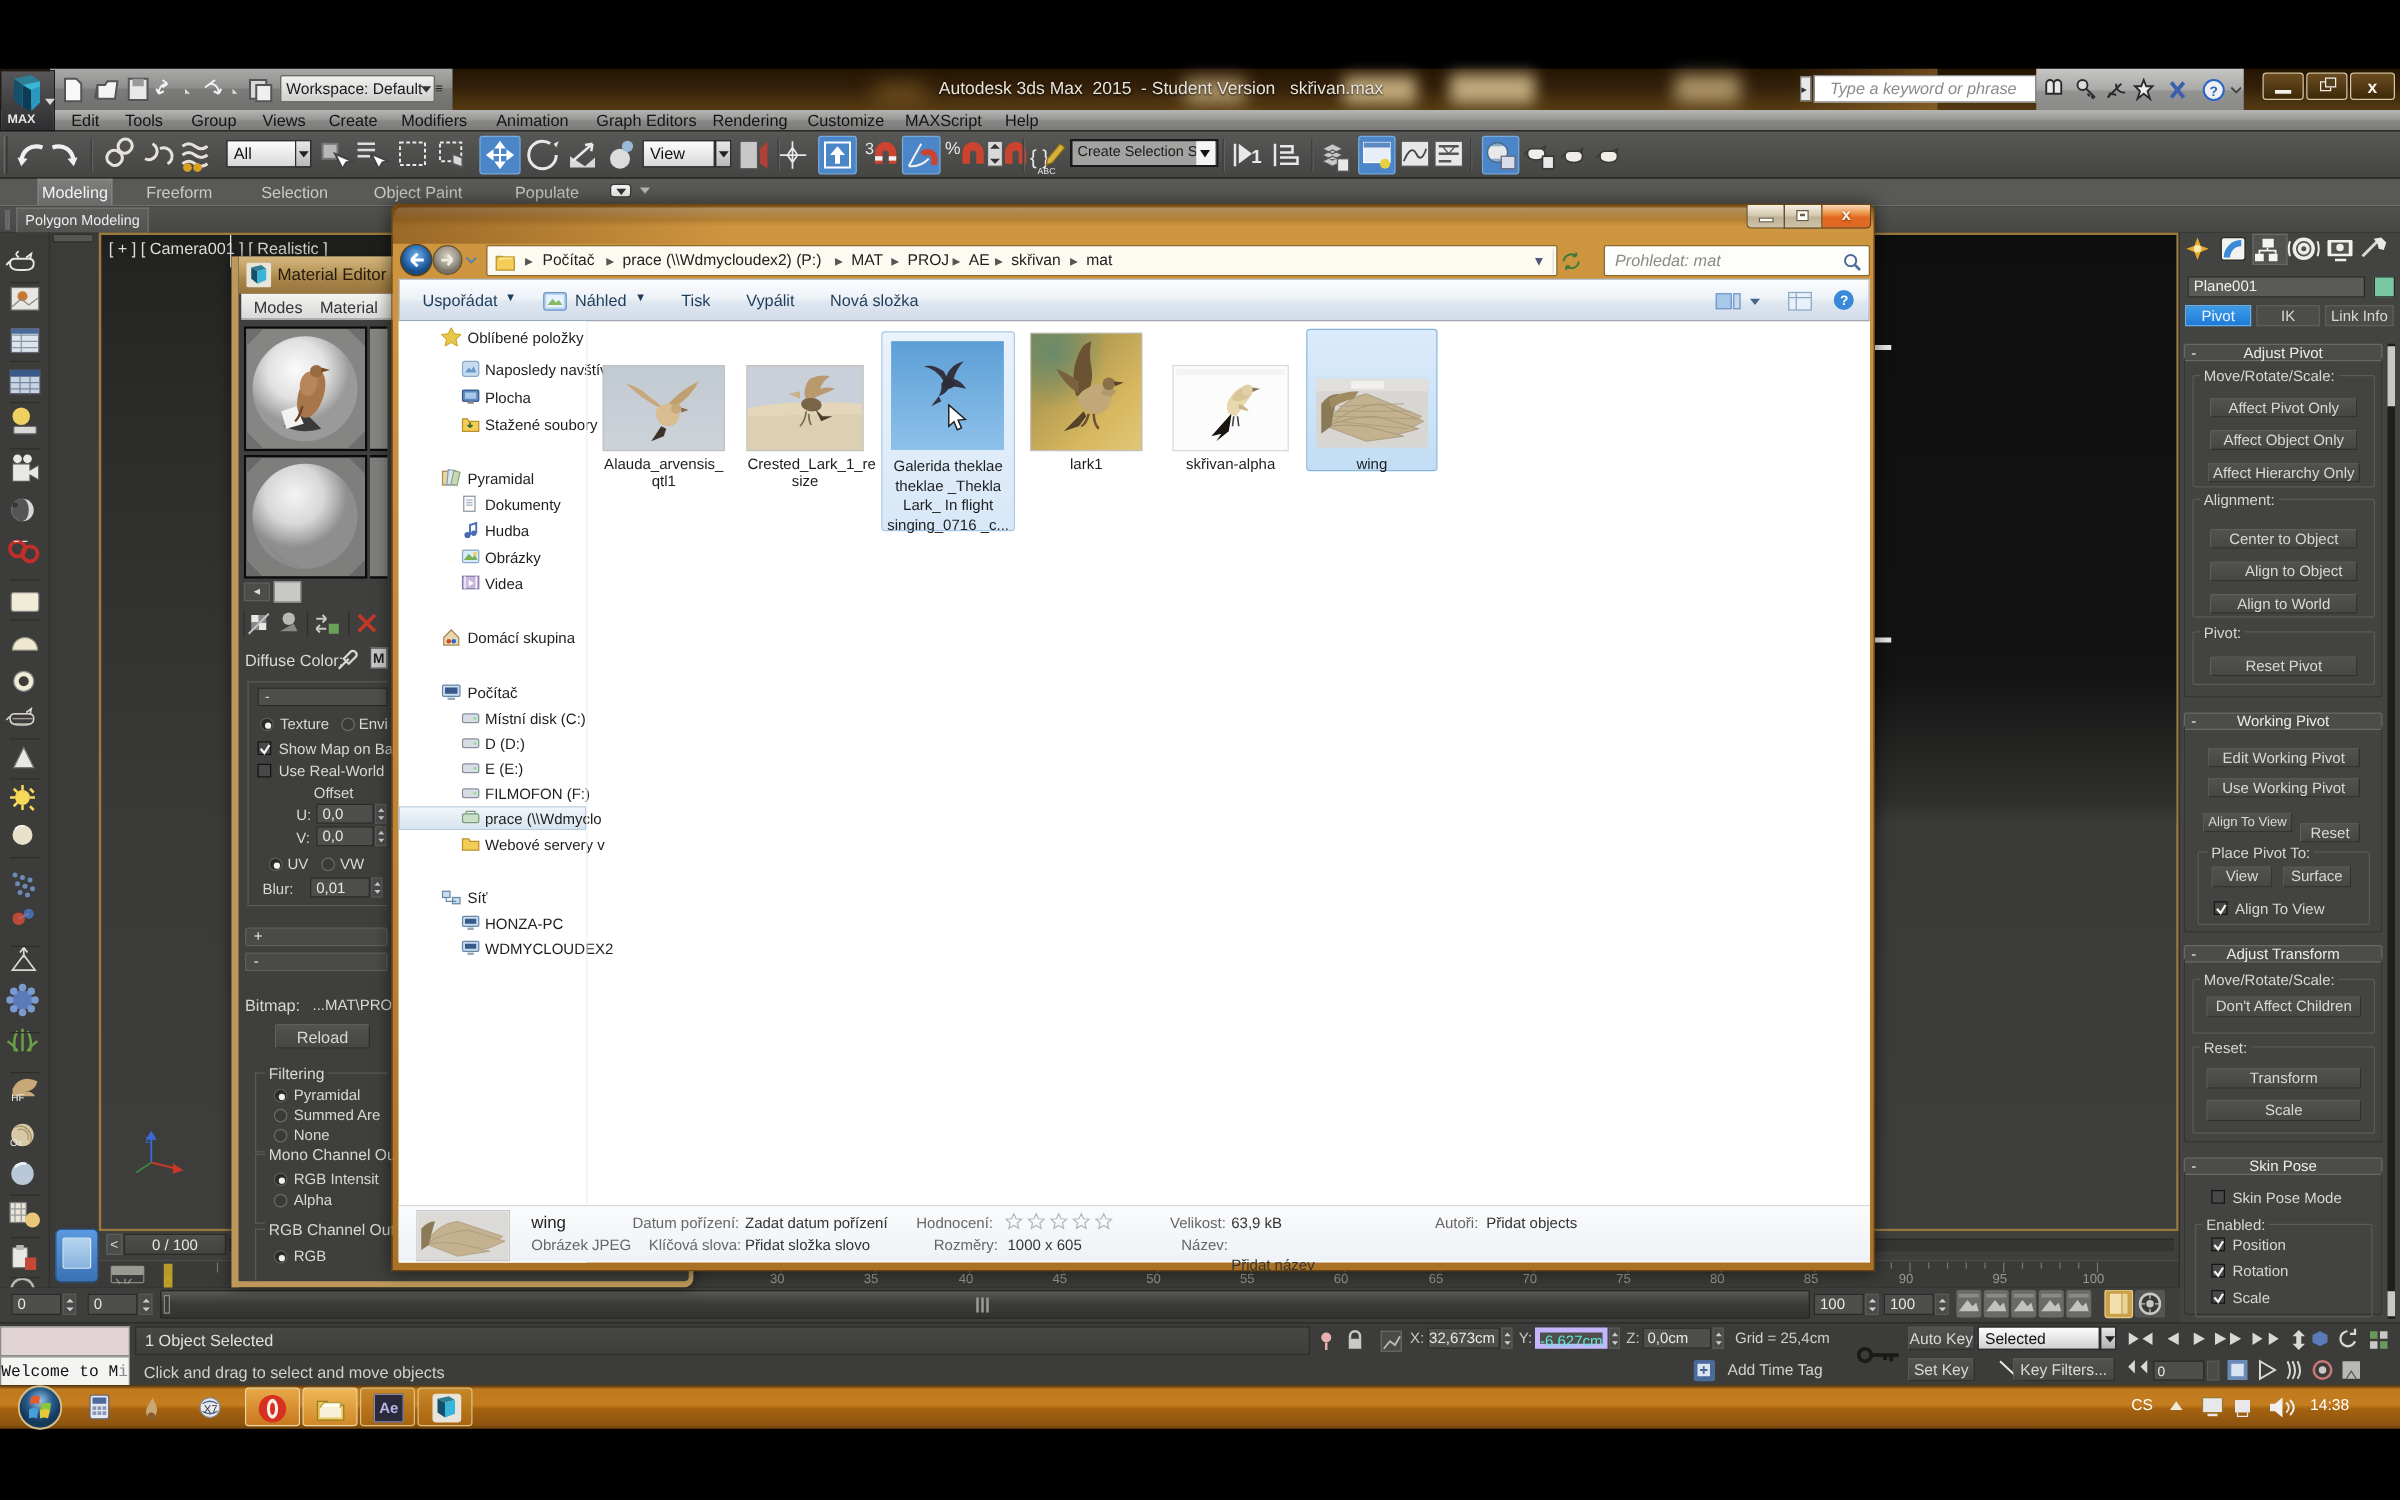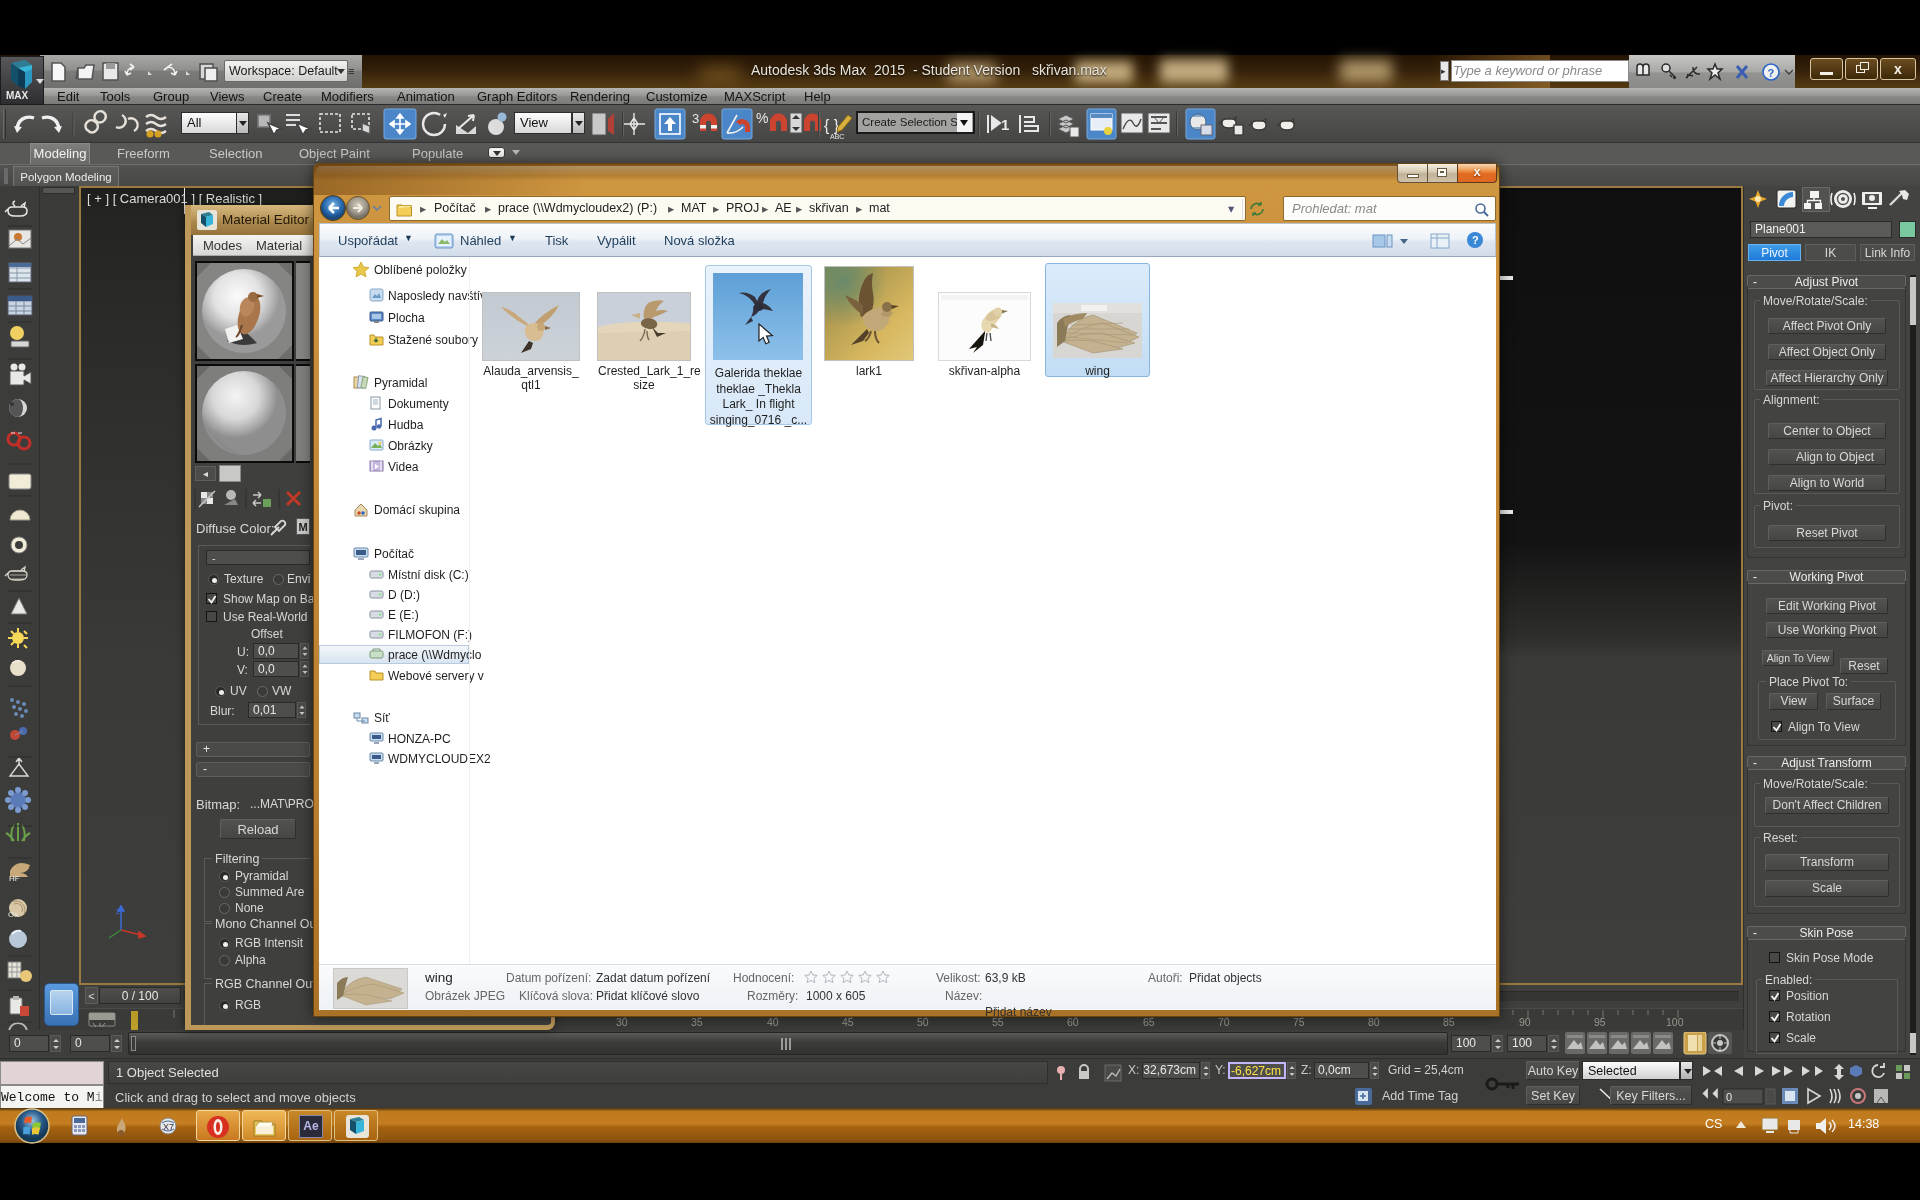--- a/index.html
+++ b/index.html
@@ -43,21 +43,21 @@
     <path d="M138 12 l4 4 l-4 0 z" fill="#ddd"></path>
   </svg>
 
   <div class="abs" style="left:224px;top:5px;width:124px;height:22px;background:linear-gradient(180deg,#f2f2f0,#cfcfcd);border:1px solid #6a6a68;border-radius:2px;color:#1a1a1a;font-size:12.5px;line-height:21px;padding-left:4px;">Workspace: Default</div>
   <div class="abs" style="left:337px;top:14px;width:0;height:0;border-left:4px solid transparent;border-right:4px solid transparent;border-top:5px solid #333;"></div>
   <div class="abs" style="left:348px;top:10px;width:12px;height:12px;color:#222;font-size:11px;">≡</div>
 
   <div class="tx" style="left:751px;top:7px;font-size:14px;color:#e9e4da;text-shadow:0 1px 2px #000;">Autodesk 3ds Max&nbsp; 2015&nbsp; - Student Version&nbsp;&nbsp; skřivan.max</div>
 
   <div class="abs" style="left:1440px;top:6px;width:9px;height:20px;background:#e8e8e8;border:1px solid #777;font-size:9px;color:#333;line-height:19px;">▸</div>
-  <div class="abs" style="left:1451px;top:5px;width:178px;height:22px;background:#fff;border:1px solid #8a8a8a;color:#8a8a88;font-style:italic;font-size:13px;line-height:20px;padding-left:1px;">Type a keyword or phrase</div>
+  <div class="abs" style="left:1451px;top:5px;width:178px;height:22px;background:#fff;border:1px solid #8a8a8a;color:#8a8a88;font-style:italic;font-size:13px;line-height:20px;padding-left:12px;">Type a keyword or phrase</div>
   <div class="abs" style="left:1629px;top:0px;width:166px;height:33px;background:linear-gradient(180deg,#c6c6c4,#a9a9a7 50%,#939391 55%,#8a8a88);"></div>
   <svg class="abs" style="left:1633px;top:6px;" width="160" height="22" viewBox="0 0 160 22">
     <g stroke="#2a2a2a" fill="none" stroke-width="1.5">
       <path d="M4 6 a3 3 0 0 1 6 0 v8 h-6 z M10 6 a3 3 0 0 1 6 0 v8 h-6 z" fill="#e8e8e8"></path>
       <circle cx="33" cy="7" r="4" fill="#ddd"></circle>
           <path d="M36 10 l7 7 m-3 -1 l2 2 m-5 -4 l2 2"></path>
       <path d="M56 14 l8 -8 m-8 8 l-3 3 m3 -3 l4 1 m-5 -2 l-1 4 m6 -11 a6 6 0 0 0 7 7"></path>
       <path d="M82 3 l2 5 h5 l-4 4 l2 6 l-5 -4 l-5 4 l2 -6 l-4 -4 h5 z" fill="#eee"></path>
       <path d="M104 5 l10 12 m0 -12 l-10 12" stroke="#3a5fb0" stroke-width="3"></path>
       <circle cx="138" cy="11" r="8" fill="#f0f0f0" stroke="#2a66c8" stroke-width="1.6"></circle>
@@ -567,21 +567,21 @@
           <path d="M27 9 v-2 a4 4 0 0 1 8 0 v2" stroke="#c8c8c6" fill="none" stroke-width="2"></path>
       <rect x="52" y="3" width="16" height="16" fill="#4a4a48" stroke="#6a6a68"></rect>
           <path d="M54 17 l5 -6 l4 3 l4 -7" stroke="#b8b8b6" fill="none" stroke-width="1.5"></path>
     </svg>
     <div class="abs" style="left:1128px;top:4px;color:#c8c8c6;font-size:12px;">X:</div>
     <div class="abs" style="left:1142px;top:3px;width:58px;height:17px;background:#4e4e4c;border:1px solid #2a2a28;color:#e8e8e6;font-size:12px;line-height:15px;text-align:right;padding-right:3px;">32,673cm</div>
     <div class="abs" style="left:1201px;top:3px;width:9px;height:17px;background:#4a4a48;border:1px solid #5a5a58;"><svg width="8" height="16">
             <path d="M1.5 6 l2.5 -3 l2.5 3 z M1.5 10 l2.5 3 l2.5 -3 z" fill="#ccc"></path>
           </svg></div>
     <div class="abs" style="left:1215px;top:4px;color:#c8c8c6;font-size:12px;">Y:</div>
-    <div class="abs" style="left:1228px;top:3px;width:58px;height:17px;background:#4e4e4c;border:2px solid #c4b5fd;color:#fde047;font-size:12px;line-height:15px;text-align:right;padding-right:3px;">-6,627cm</div>
+    <div class="abs" style="left:1228px;top:3px;width:58px;height:17px;background:#4e4e4c;border:4px solid #c4b5fd;color:#5eead4;font-size:12px;line-height:15px;text-align:right;padding-right:3px;">-6,627cm</div>
     <div class="abs" style="left:1287px;top:3px;width:9px;height:17px;background:#4a4a48;border:1px solid #5a5a58;"><svg width="8" height="16">
             <path d="M1.5 6 l2.5 -3 l2.5 3 z M1.5 10 l2.5 3 l2.5 -3 z" fill="#ccc"></path>
           </svg></div>
     <div class="abs" style="left:1301px;top:4px;color:#c8c8c6;font-size:12px;">Z:</div>
     <div class="abs" style="left:1314px;top:3px;width:55px;height:17px;background:#4e4e4c;border:1px solid #2a2a28;color:#e8e8e6;font-size:12px;line-height:15px;padding-left:3px;">0,0cm</div>
     <div class="abs" style="left:1370px;top:3px;width:9px;height:17px;background:#4a4a48;border:1px solid #5a5a58;"><svg width="8" height="16">
             <path d="M1.5 6 l2.5 -3 l2.5 3 z M1.5 10 l2.5 3 l2.5 -3 z" fill="#ccc"></path>
           </svg></div>
     <div class="abs" style="left:1388px;top:4px;color:#d0d0ce;font-size:12px;">Grid = 25,4cm</div>
 
@@ -1126,21 +1126,21 @@
                 <path d="M6 26 Q20 24 34 26 L58 32 L32 36 Z"></path>
               </g>
               <path d="M3 14 Q8 8 14 8 Q11 18 9 27 L3 31 Z" fill="#8a7a58"></path>
             </svg>
       </div>
       <span class="tx" style="left:106px;top:5px;font-size:13.5px;color:#1e1e1e;">wing</span>
       <span class="tx" style="left:106px;top:24px;font-size:12px;color:#666;">Obrázek JPEG</span>
       <span class="tx" style="left:187px;top:6px;font-size:12px;color:#666;">Datum pořízení:</span>
           <span class="tx" style="left:277px;top:6px;font-size:12px;color:#333;">Zadat datum pořízení</span>
       <span class="tx" style="left:200px;top:24px;font-size:12px;color:#666;">Klíčová slova:</span>
-          <span class="tx" style="left:277px;top:24px;font-size:12px;color:#333;">Přidat klíčové slovo</span>
+          <span class="tx" style="left:277px;top:24px;font-size:12px;color:#333;">Přidat složka slovo</span>
       <span class="tx" style="left:414px;top:6px;font-size:12px;color:#666;">Hodnocení:</span>
       <svg class="abs" style="left:484px;top:5px;" width="90" height="15" viewBox="0 0 90 15">
             <g fill="none" stroke="#b0b8c0" stroke-width="1">
               <path d="M8 1 l1.8 4 l4.4 .4 l-3.3 3 l1 4.3 l-3.9 -2.3 l-3.9 2.3 l1 -4.3 l-3.3 -3 l4.4 -.4 z"></path>
               <path d="M26 1 l1.8 4 l4.4 .4 l-3.3 3 l1 4.3 l-3.9 -2.3 l-3.9 2.3 l1 -4.3 l-3.3 -3 l4.4 -.4 z"></path>
               <path d="M44 1 l1.8 4 l4.4 .4 l-3.3 3 l1 4.3 l-3.9 -2.3 l-3.9 2.3 l1 -4.3 l-3.3 -3 l4.4 -.4 z"></path>
               <path d="M62 1 l1.8 4 l4.4 .4 l-3.3 3 l1 4.3 l-3.9 -2.3 l-3.9 2.3 l1 -4.3 l-3.3 -3 l4.4 -.4 z"></path>
               <path d="M80 1 l1.8 4 l4.4 .4 l-3.3 3 l1 4.3 l-3.9 -2.3 l-3.9 2.3 l1 -4.3 l-3.3 -3 l4.4 -.4 z"></path>
             </g>
           </svg>

